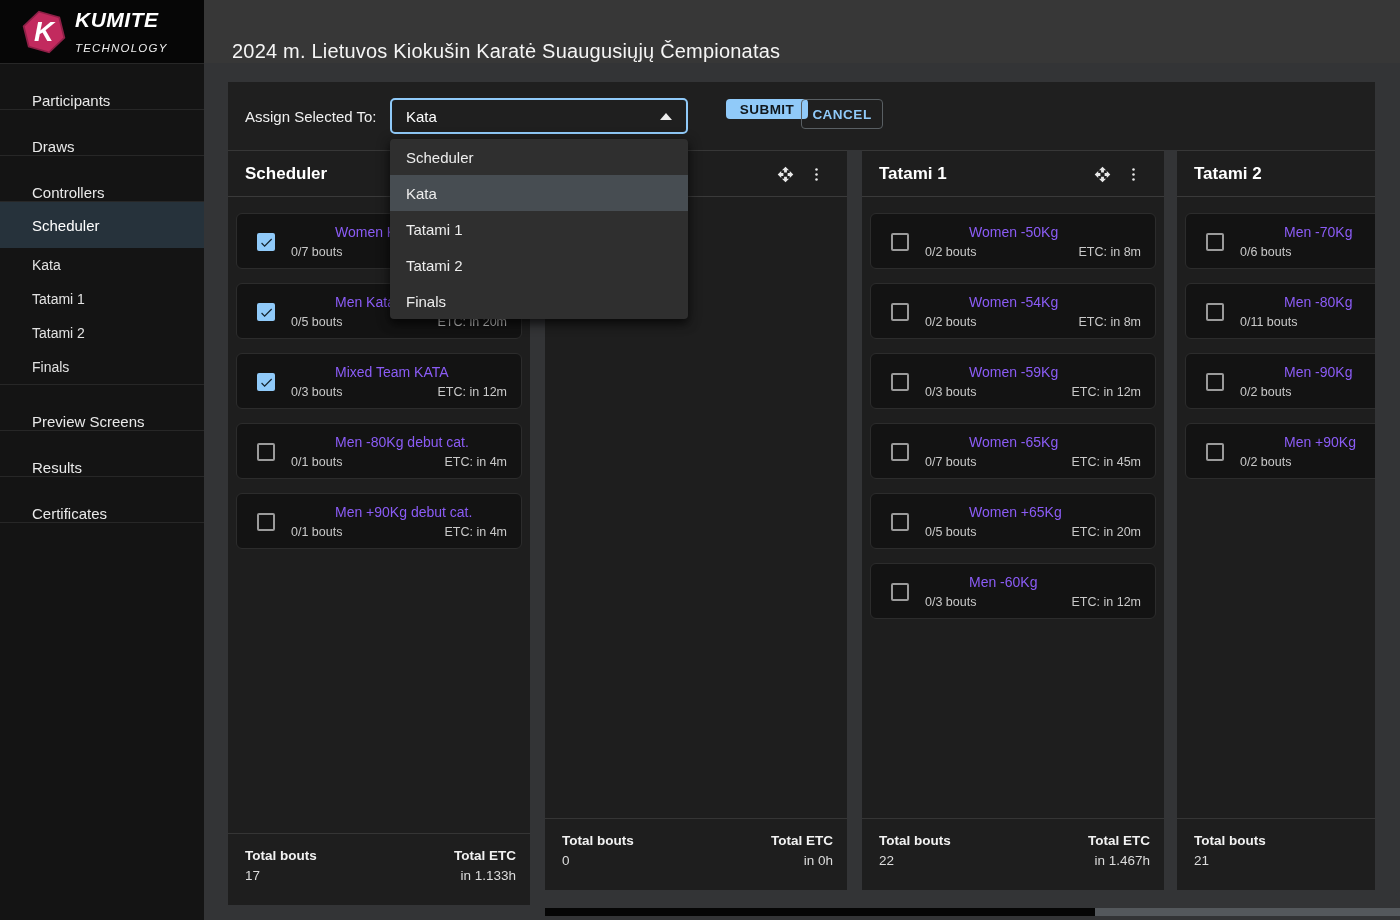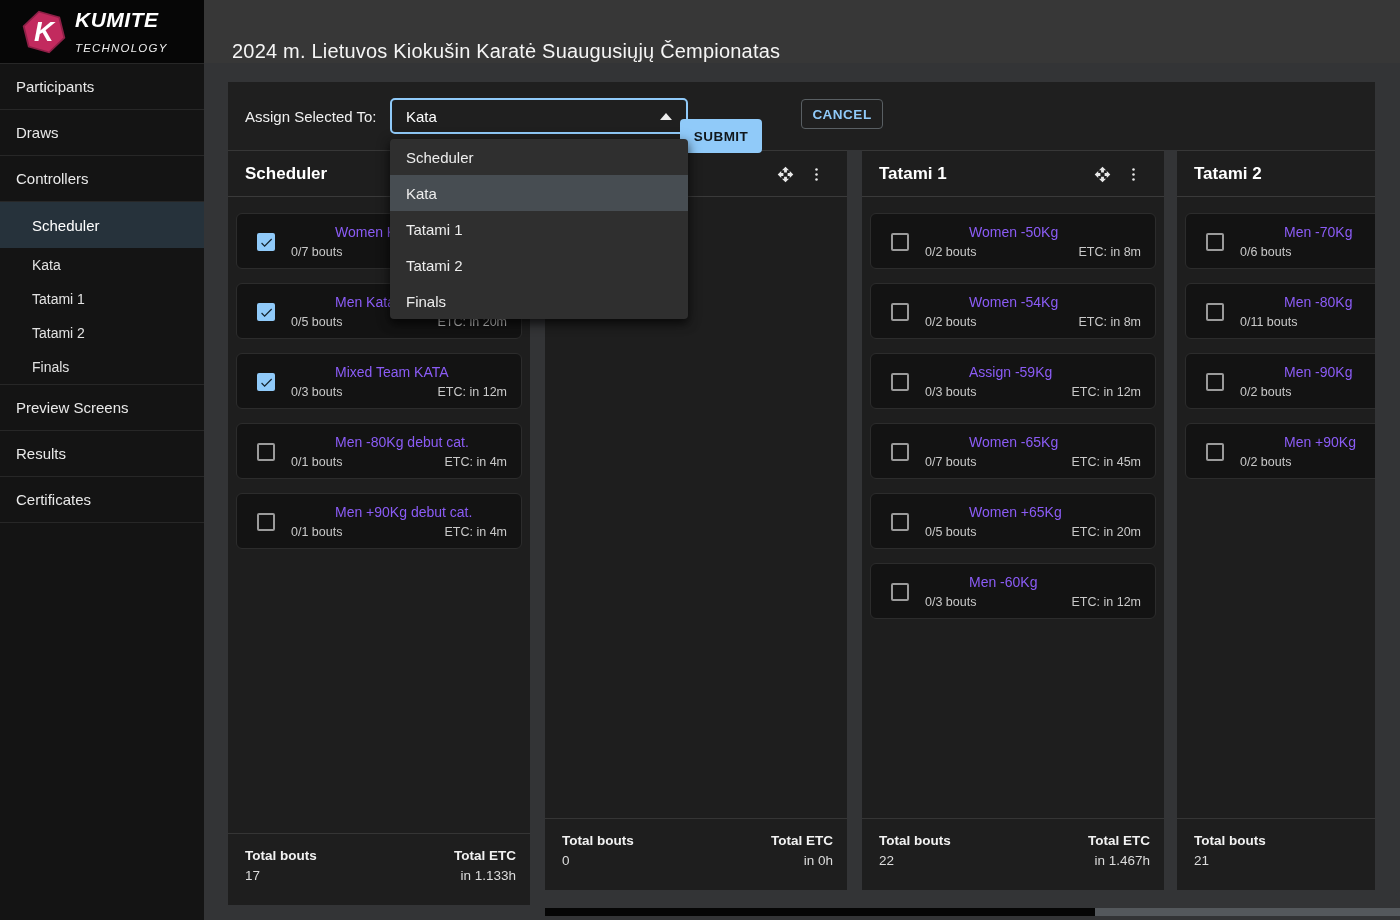--- a/index.html
+++ b/index.html
@@ -10,37 +10,37 @@
     background:#333436; color:#e8e8e8;
   }
 
   
   #sidebar { position:absolute; left:0; top:0; width:204px; height:920px; background:#141414; z-index:20; }
   #logo-area { height:63px; background:#060606; display:flex; align-items:center; padding-left:22px; gap:9px; }
   #logo-hex { width:44px; height:48px; flex:0 0 auto; }
   #brand-text { display:flex; flex-direction:column; line-height:1; }
   #brand-name { font-size:21px; font-weight:bold; font-style:italic; color:#fff; letter-spacing:.5px; }
   #brand-tagline { font-size:11.5px; font-style:italic; color:#efefef; letter-spacing:1.2px; margin-top:13px; }
-  .nav-top { height:46px; display:flex; align-items:center; padding-left:16px; font-size:15px; color:#e9e9e9; border-top:1px solid #272727; cursor:pointer; }
+  .nav-top { height:46px; display:flex; align-items:flex-end; padding-left:32px; font-size:15px; color:#e9e9e9; border-top:1px solid #272727; cursor:pointer; }
   .nav-sub { height:47px; display:flex; align-items:center; padding-left:32px; font-size:15px; color:#fff; border-top:1px solid #272727; cursor:pointer; }
   .nav-sub.active { background:#26323b; }
   .nav-subsub { height:34px; display:flex; align-items:center; padding-left:32px; font-size:14px; color:#e2e2e2; cursor:pointer; }
   .nav-end-divider { border-top:1px solid #272727; }
 
   
   #topbar { position:absolute; left:204px; top:0; width:1196px; height:63px; background:#373737; display:flex; align-items:center; z-index:10; }
   #page-title { padding-left:28px; font-size:20px; color:#f5f5f5; font-weight:400; letter-spacing:.2px;margin-top:40px; }
 
   
   #toolbar { position:absolute; left:228px; top:82px; width:1147px; height:68px; background:#1f1f1f; z-index:5; }
   #assign-label { position:absolute; left:17px; top:0; height:68px; display:flex; align-items:center; font-size:15px; color:#f0f0f0; }
   #assign-select { position:absolute; left:162px; top:16px; width:298px; height:36px; border:2px solid #90caf9; border-radius:5px; display:flex; align-items:center; padding:0 14px; cursor:pointer; }
   #assign-select-value { font-size:15px; color:#fff; flex:1; }
   .caret-up { width:0; height:0; border-left:6px solid transparent; border-right:6px solid transparent; border-bottom:7px solid #ededed; }
-  #submit-btn { position:absolute; left:452px; top:17px; width:82px; height:34px; background:#90caf9; border:none; border-radius:4px; font-family:inherit; font-size:13.5px; font-weight:bold; letter-spacing:.5px; color:#10171c; cursor:pointer;margin-top:20px; }
+  #submit-btn { position:absolute; left:498px; top:17px; width:82px; height:20px; background:#90caf9; border:none; border-radius:4px; font-family:inherit; font-size:13.5px; font-weight:bold; letter-spacing:.5px; color:#10171c; cursor:pointer; }
   #cancel-btn { position:absolute; left:573px; top:17px; width:82px; height:30px; background:transparent; border:1px solid #595f63; border-radius:4px; font-family:inherit; font-size:13.5px; font-weight:bold; letter-spacing:.5px; color:#90caf9; cursor:pointer; }
 
   
   #columns-viewport { position:absolute; left:228px; top:150px; width:1147px; height:760px; overflow:hidden; }
   .column { position:absolute; top:0; width:302px; background:#1e1e1e; border-top:1px solid #373737; display:flex; flex-direction:column; }
   .col-header { position:relative; height:46px; border-bottom:1px solid #3a3a3a; flex:0 0 auto; }
   .col-title { position:absolute; left:17px; top:0; height:46px; display:flex; align-items:center; font-size:17px; font-weight:bold; color:#fff; }
   .col-icons { position:absolute; right:22px; top:0; height:46px; display:flex; align-items:center; gap:13px; }
   .icon-btn { width:18px; height:18px; display:flex; align-items:center; justify-content:center; cursor:pointer; }
   .col-list { flex:1 1 auto; padding:16px 8px 0 8px; overflow:hidden; }
@@ -263,21 +263,21 @@
             <div class="card-etc">ETC: in 8m</div>
           </div>
           <div class="cat-card">
             <span class="cb"></span>
             <div class="card-title">Women -54Kg</div>
             <div class="card-bouts">0/2 bouts</div>
             <div class="card-etc">ETC: in 8m</div>
           </div>
           <div class="cat-card">
             <span class="cb"></span>
-            <div class="card-title">Assign -59Kg</div>
+            <div class="card-title">Women -59Kg</div>
             <div class="card-bouts">0/3 bouts</div>
             <div class="card-etc">ETC: in 12m</div>
           </div>
           <div class="cat-card">
             <span class="cb"></span>
             <div class="card-title">Women -65Kg</div>
             <div class="card-bouts">0/7 bouts</div>
             <div class="card-etc">ETC: in 45m</div>
           </div>
           <div class="cat-card">

